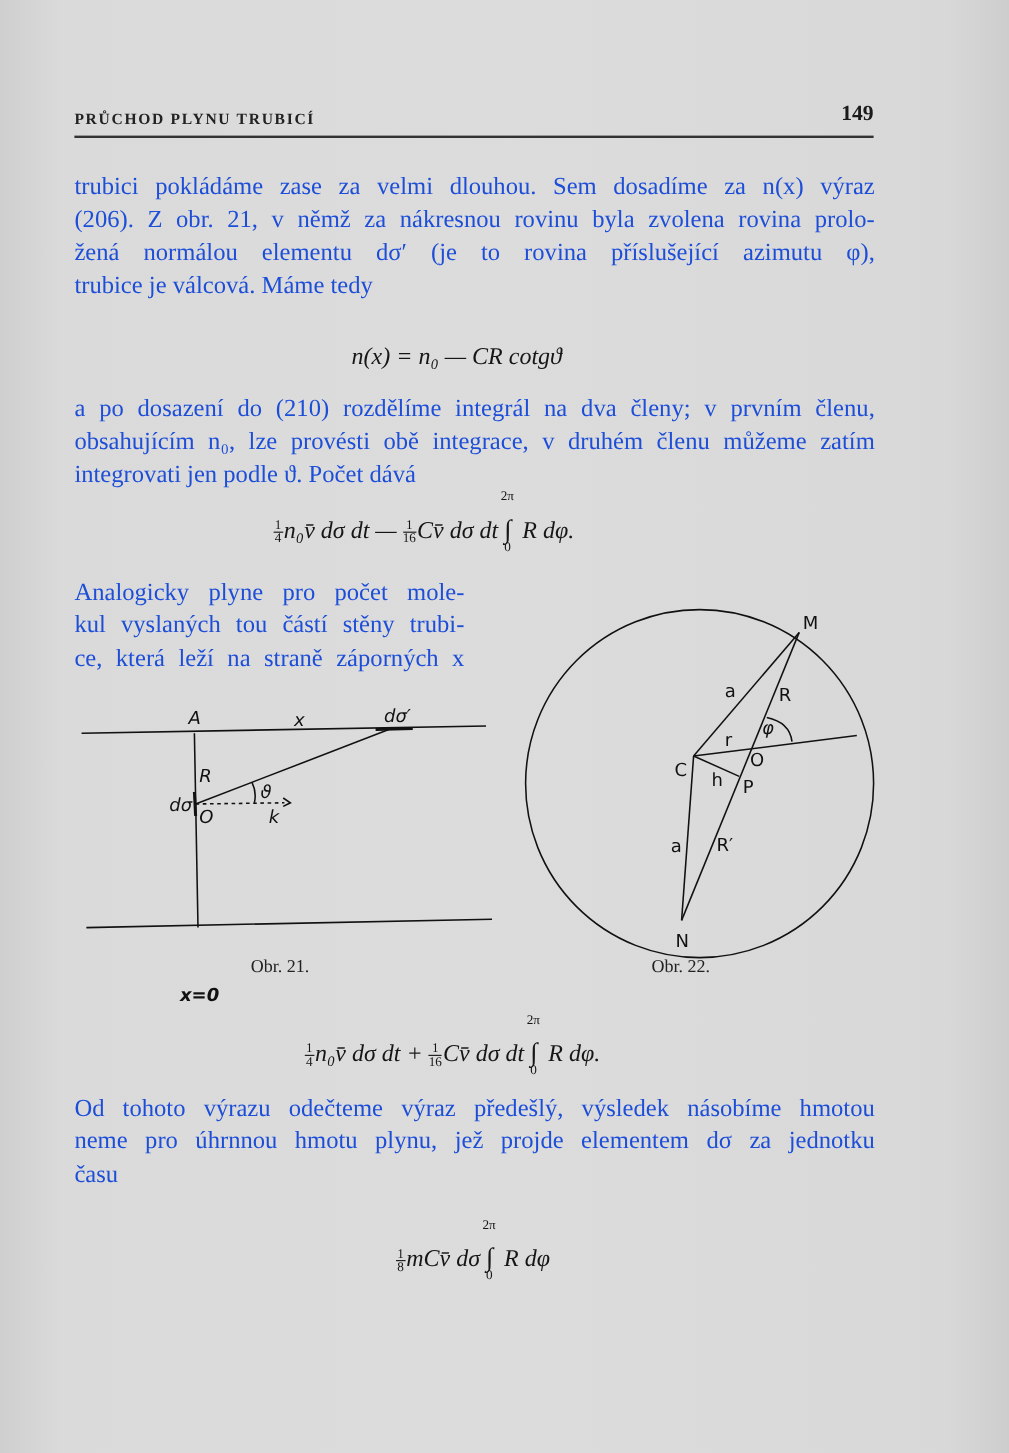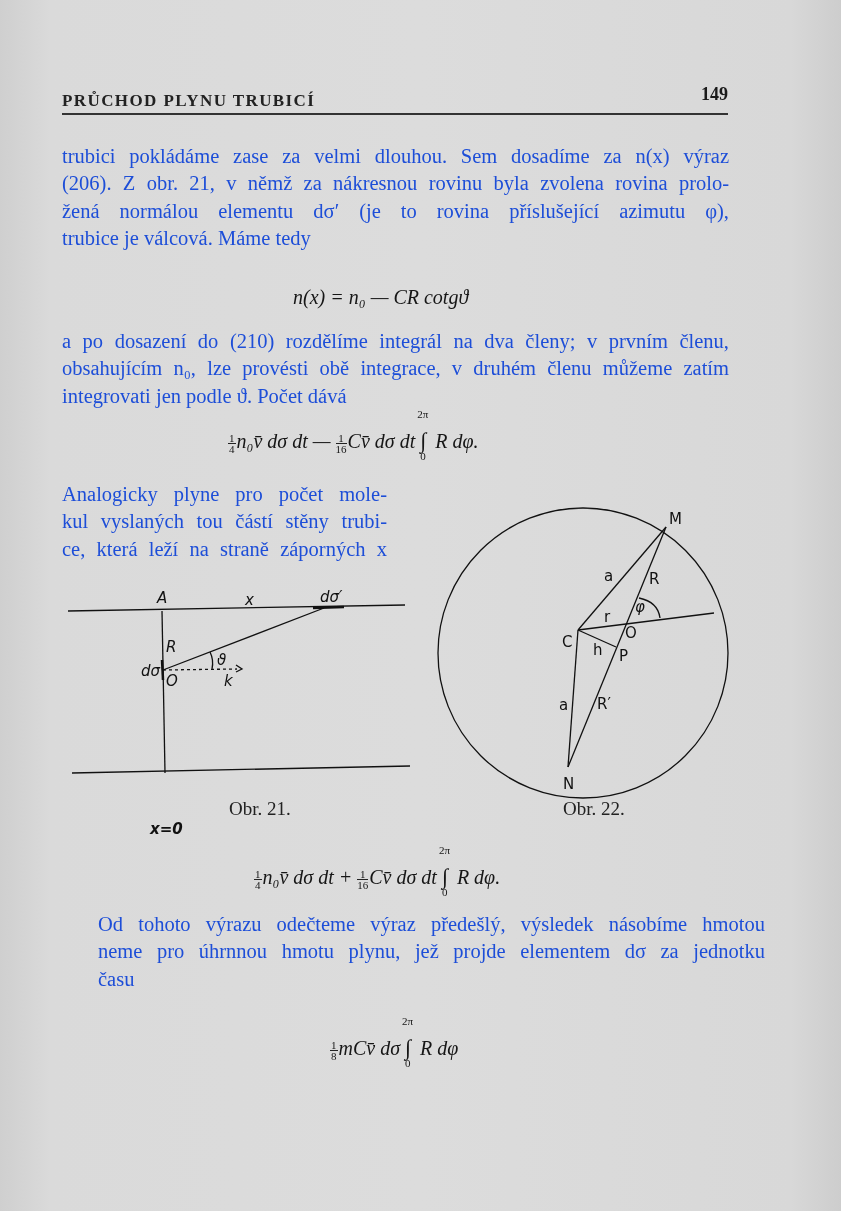--- a/index.html
+++ b/index.html
@@ -4,41 +4,41 @@
 <style>
   html, body { margin:0; padding:0; }
   body {
     width:841px; height:1211px; position:relative; overflow:hidden;
     background:#d9d9d9;
     background-image: linear-gradient(90deg, #cfcfcf 0%, #dadada 6%, #dcdcdc 50%, #d8d8d8 94%, #cdcdcd 100%);
     font-family:"DejaVu Serif", serif; color:#1a1a1a;
   }
   .abs { position:absolute; }
   .running-head {
-    left:62px; top:91px; font-size:17px; letter-spacing:1.4px; font-weight:bold; color:#222;
+    left:62px; top:91px; font-size:13px; letter-spacing:1.4px; font-weight:bold; color:#222;
     font-family:"Liberation Serif", serif;
   }
   .page-num { left:701px; top:84px; font-size:18px; font-weight:bold; font-family:"Liberation Serif", serif; }
   .head-rule { left:62px; top:113px; width:666px; height:1.5px; background:#333; }
   .para {
     font-family:"Liberation Serif", serif; font-size:20.5px; line-height:27.3px; color:#1d4ed8;
     text-align:justify;
   }
   .para .line { display:block; white-space:nowrap; text-align-last:justify; }
   .para .line.last { text-align-last:left; }
   .m { font-style:italic; }
   .eq { font-family:"Liberation Serif", serif; font-size:20px; white-space:nowrap; color:#161616; }
   .frac { display:inline-block; vertical-align:middle; text-align:center; font-size:11px; line-height:10px; margin-right:1px; }
   .frac .n { display:block; border-bottom:1px solid #222; padding:0 1px; }
   .frac .d { display:block; }
   .intg { display:inline-block; position:relative; width:10px; }
   .intg .sym { font-size:22px; }
   .intg .up { position:absolute; top:-20px; left:-3px; font-size:11px; }
   .intg .lo { position:absolute; top:22px; left:0px; font-size:11px; }
-  .caption { font-family:"Liberation Serif", serif; font-size:19px; color:#222;margin-left:20px; }
+  .caption { font-family:"Liberation Serif", serif; font-size:15px; color:#222; }
   .fig-label { font-family:"DejaVu Sans", sans-serif; font-style:italic; font-size:15px; color:#111; }
   .fig2-label { font-family:"DejaVu Sans", sans-serif; font-size:15px; color:#111; }
   svg line, svg circle, svg path { stroke:#111; fill:none; stroke-width:1.3; }
 </style>
 </head>
 <body>
 
 <div class="abs running-head">PRŮCHOD PLYNU TRUBICÍ</div>
 <div class="abs page-num">149</div>
 <div class="abs head-rule"></div>
@@ -116,21 +116,21 @@
 <span class="abs fig2-label" style="left:563px; top:775px;">N</span>
 <span class="abs caption" style="left:543px; top:798px;">Obr. 22.</span>
 
 <div class="abs eq" style="left:254px; top:864px;">
   <span class="frac"><span class="n">1</span><span class="d">4</span></span><span class="m">n₀v̄ dσ dt +</span>
   <span class="frac"><span class="n">1</span><span class="d">16</span></span><span class="m">Cv̄ dσ dt</span>
   <span class="intg"><span class="up">2π</span><span class="sym">∫</span><span class="lo">0</span></span>
   <span class="m">R dφ.</span>
 </div>
 
-<div class="abs para" style="left:62px; top:911px; width:667px;margin-left:36px;">
+<div class="abs para" style="left:62px; top:911px; width:667px;">
   <span class="line">Od tohoto výrazu odečteme výraz předešlý, výsledek násobíme hmotou</span>
   <span class="line">neme pro úhrnnou hmotu plynu, jež projde elementem dσ za jednotku</span>
   <span class="line last">času</span>
 </div>
 
 <div class="abs eq" style="left:330px; top:1035px;">
   <span class="frac"><span class="n">1</span><span class="d">8</span></span><span class="m">mCv̄ dσ</span>
   <span class="intg"><span class="up">2π</span><span class="sym">∫</span><span class="lo">0</span></span>
   <span class="m">R dφ</span>
 </div>

